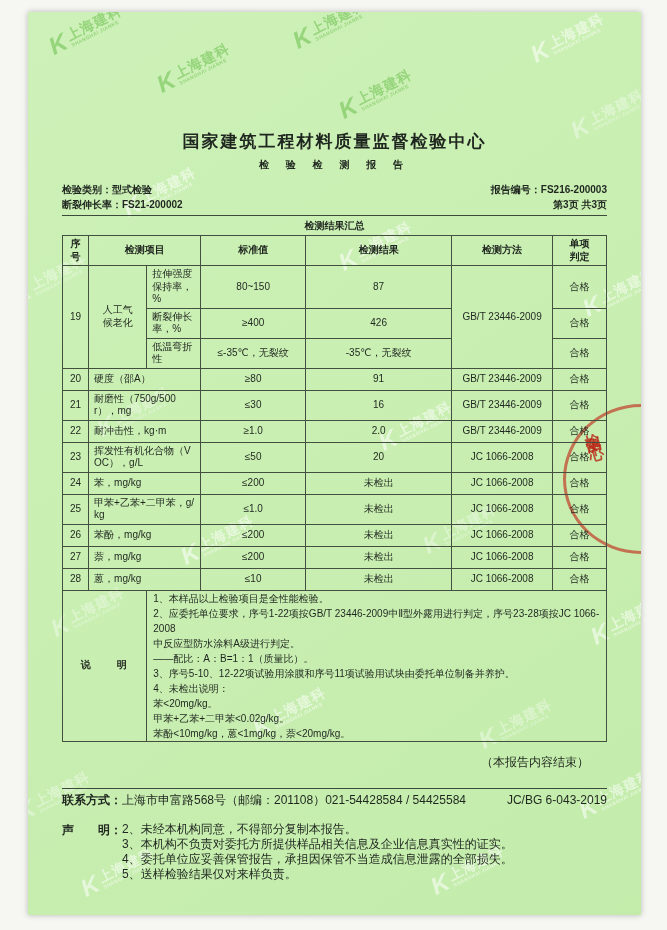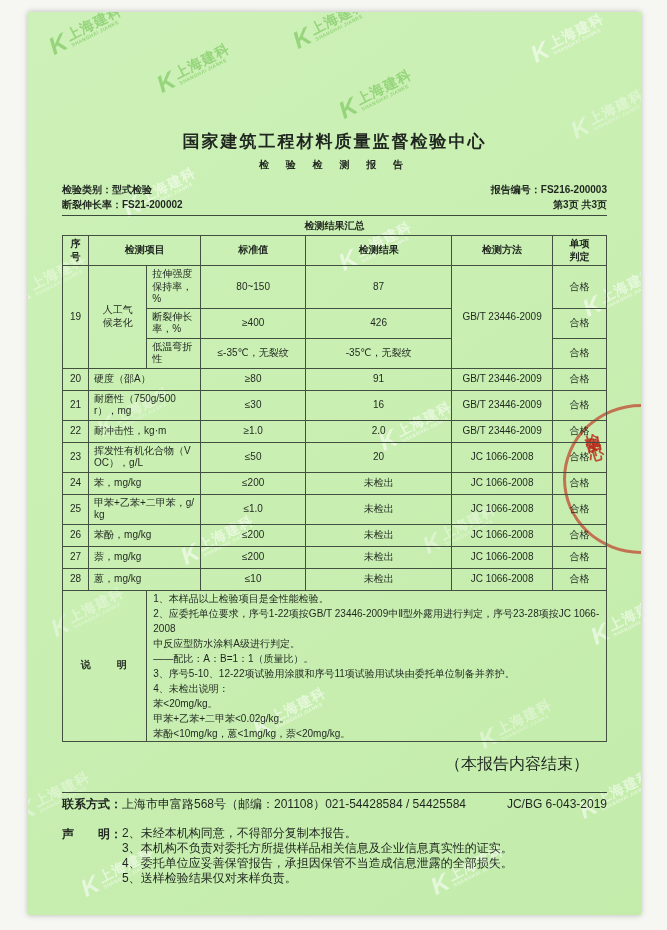--- a/index.html
+++ b/index.html
@@ -34,21 +34,21 @@
   table{border-collapse:collapse;width:100%;table-layout:fixed;}
   th,td{border:1px solid #44503f;font-size:10px;font-weight:normal;text-align:center;
     padding:2px 3px;line-height:1.25;word-break:break-all;}
   th{font-weight:bold;}
   td.left{text-align:left;padding-left:5px;}
   .w34{width:36px;margin:8px auto;}
   .w24{width:24px;margin:0 auto;}
   .notes-label{font-weight:bold;letter-spacing:2px;}
   .notes-cell{text-align:left;padding:0 6px;}
   .note-line{line-height:1.5;}
-  .end-note{text-align:right;font-size:16px;padding-right:18px;margin-top:12px;}
+  .end-note{text-align:right;font-size:12px;padding-right:18px;margin-top:12px;}
   .footer{margin-top:17px;border-top:1.6px solid #3c4a3c;padding-top:4px;font-size:12px;}
   .contact-row{display:flex;justify-content:space-between;line-height:15px;}
   .stmt{display:flex;margin-top:14px;}
   .stmt-label{font-weight:bold;white-space:nowrap;}
   .stmt-lines div{line-height:15px;}
   b,i{font-style:normal;}
 </style>
 </head>
 <body>
 

